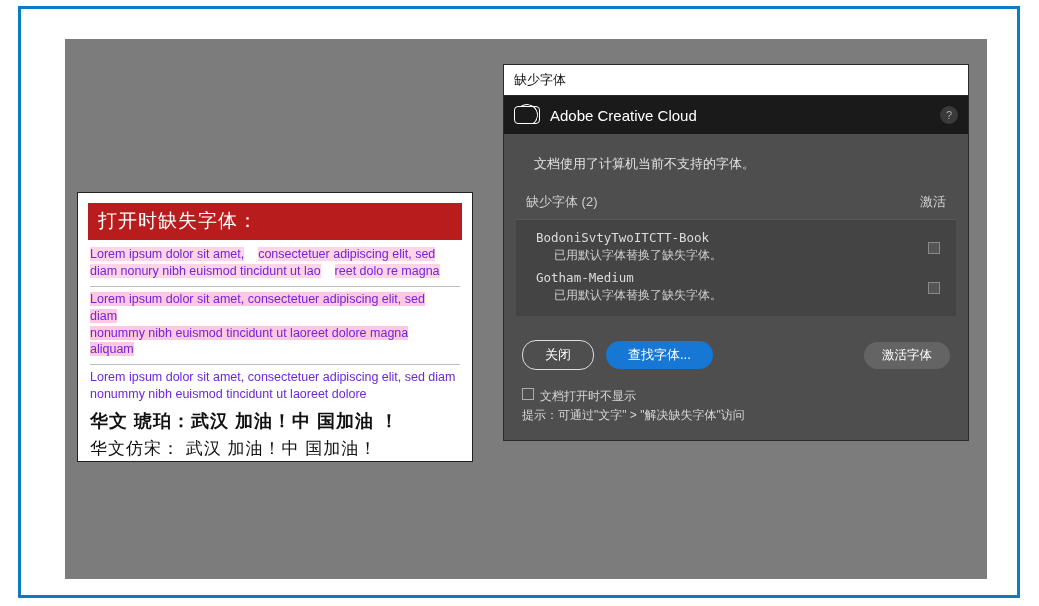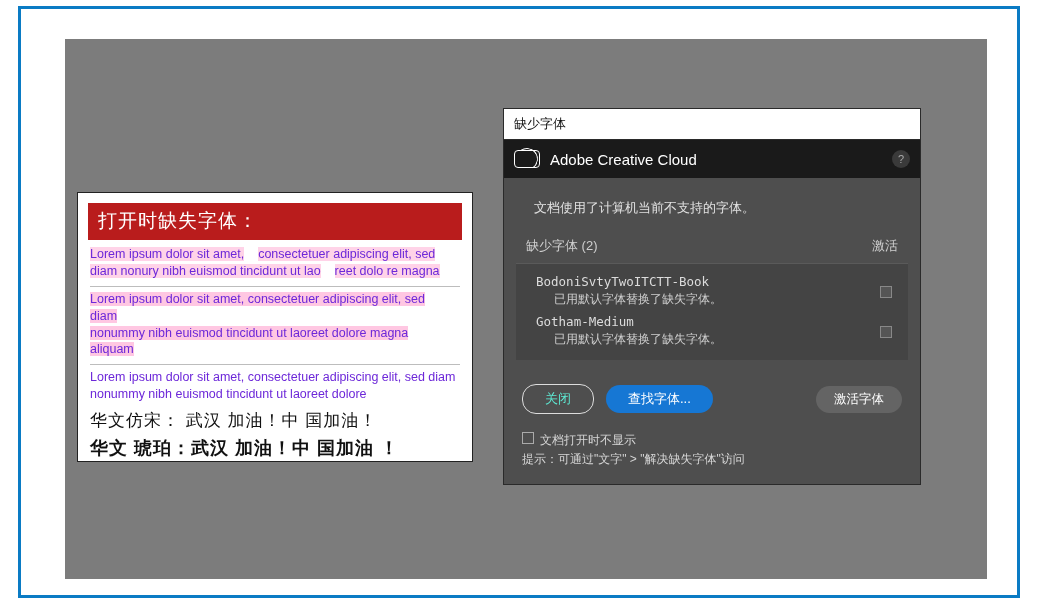--- a/index.html
+++ b/index.html
@@ -56,26 +56,25 @@
   .hr { height: 1px; background: #bdbdbd; margin: 4px 12px; }
   .cn-line { margin: 4px 12px 2px 12px; font-size: 17px; color: #111; letter-spacing: 1px; }
   .cn-line.bold { font-weight: 900; font-family: "SimHei","Microsoft YaHei",sans-serif; font-size: 18px; }
   .cn-line.li { font-family: "KaiTi","STKaiti",serif; }
 
   
   .dialog {
     position: absolute;
     left: 438px;
     top: 25px;
-    width: 418px;
+    width: 466px;
     background: #4e4e4e;
     border: 1px solid #2a2a2a;
     color: #e6e6e6;
     font-size: 12.5px;
-    margin-top: 44px;
   }
   .title-bar {
     background: #fff;
     color: #111;
     font-size: 13px;
     padding: 6px 10px;
     border-bottom: 1px solid #2a2a2a;
   }
   .cc-bar {
     background: #1a1a1a;
@@ -156,21 +155,21 @@
   .btn {
     padding: 5px 22px;
     border-radius: 14px;
     font-size: 13px;
     cursor: pointer;
     border: none;
     text-align: center;
   }
   .btn-close {
     background: transparent;
-    color: #5eead4;
+    color: #ffffff;
     border: 1.5px solid #ddd;
   }
   .btn-find {
     background: #1677d4;
     color: #fff;
   }
   .btn-activate {
     margin-left: auto;
     background: #646464;
     color: #ffffff;
@@ -205,22 +204,22 @@
       </p>
       <div class="hr"></div>
       <p class="doc-para">
         <span class="hl-r">Lorem ipsum dolor sit amet, consectetuer adipiscing elit, sed</span>&nbsp;&nbsp;&nbsp;&nbsp;&nbsp;
         <span class="hl-r">diam</span><br>
         <span class="hl-r">nonummy nibh euismod tincidunt ut laoreet dolore magna</span>&nbsp;&nbsp;&nbsp;&nbsp;
         <span class="hl-r">aliquam</span>
       </p>
       <div class="hr"></div>
       <p class="doc-para">Lorem ipsum dolor sit amet, consectetuer adipiscing elit, sed diam nonummy nibh euismod tincidunt ut laoreet dolore</p>
+      <div class="cn-line bold">华文 琥珀：武汉 加油！中 国加油 ！</div>
       <div class="cn-line">华文仿宋：  武汉 加油！中 国加油！</div>
-      <div class="cn-line bold">华文 琥珀：武汉 加油！中 国加油 ！</div>
     </div>
 
     <div class="dialog">
       <div class="title-bar">缺少字体</div>
       <div class="cc-bar">
         <div class="cc-logo"></div>
         <div class="cc-title">Adobe Creative Cloud</div>
         <div class="help-icon">?</div>
       </div>
       <div class="warn-row">

